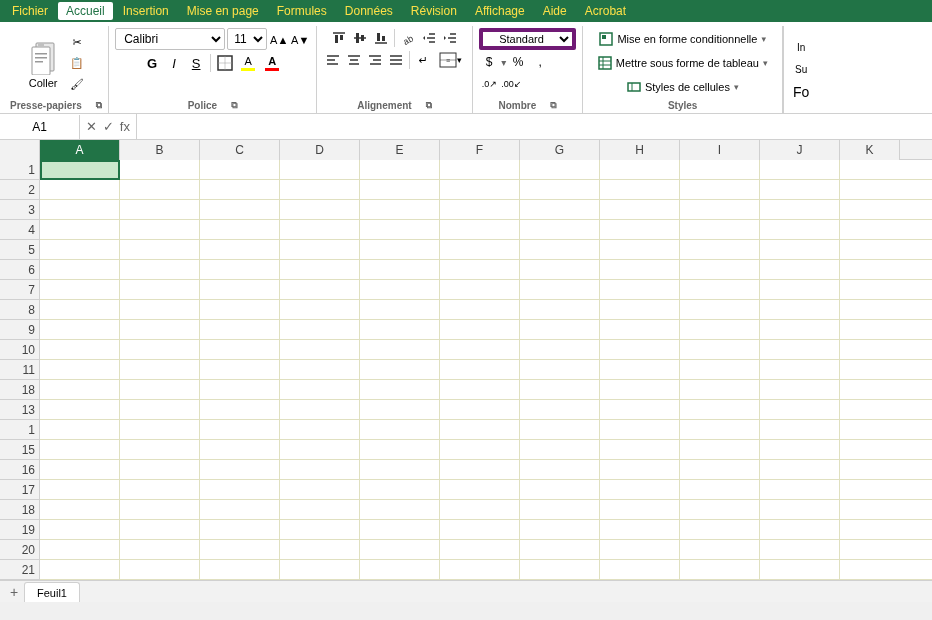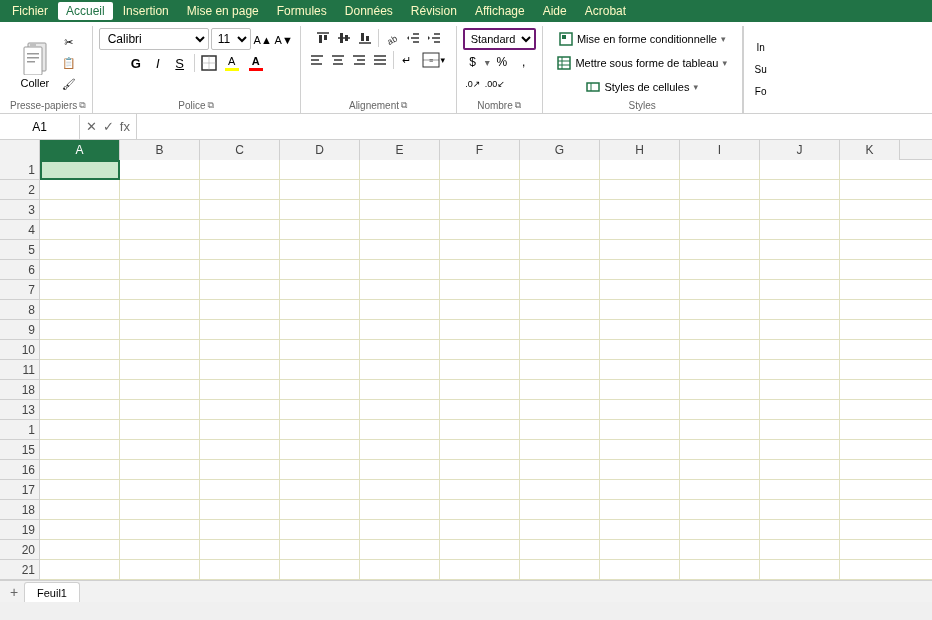--- a/index.html
+++ b/index.html
@@ -8,21 +8,21 @@
     
     .menu-bar {
       height: 22px;
       background: #217346;
       display: flex;
       align-items: center;
       padding: 0 4px;
       gap: 2px;
     }
     .menu-item {
-      color: #fef9c3;
+      color: #fde047;
       padding: 2px 8px;
       font-size: 12px;
       cursor: pointer;
       border-radius: 2px;
     }
     .menu-item:hover, .menu-item.active {
       background: rgba(255,255,255,0.2);
     }
     .menu-item.active {
       background: white;
@@ -54,23 +54,24 @@
     }
     .ribbon-group:last-child { border-right: none; }
 
     .ribbon-group-label {
       font-size: 10px;
       color: #666;
       margin-top: auto;
       padding-top: 2px;
       display: flex;
       align-items: flex-start;
-      gap: 2px;
+      gap: 14px;
       width: 100%;
       justify-content: center;
+      font-weight: bold;
     }
     .ribbon-group-label .expand-btn {
       cursor: pointer;
       color: #666;
       font-size: 9px;
     }
 
     .ribbon-group-content {
       display: flex;
       align-items: center;
@@ -393,24 +394,24 @@
       align-items: center;
       justify-content: center;
       cursor: pointer;
       font-size: 14px;
       color: #666;
     }
 
     .number-format-select {
       width: 100%;
       height: 22px;
-      border: 2px solid #701a75;
+      border: 4px solid #701a75;
       border-radius: 2px;
       font-size: 11px;
-      padding: 0 2px;
+      padding: 0 12px;
       cursor: pointer;
       background: white;
     }
 
     .ribbon-overflow {
       display: flex;
       align-items: center;
       padding: 2px;
       border-left: 1px solid #d0d0d0;
       flex-direction: column;
@@ -652,21 +653,21 @@
         </button>
       </div>
       <div class="ribbon-group-label">
         <span>Styles</span>
       </div>
     </div>
 
     <div class="ribbon-overflow">
       <div class="icon-btn" style="font-size:10px; width:30px; height:20px;">In</div>
       <div class="icon-btn" style="font-size:10px; width:30px; height:20px;">Su</div>
-      <div class="icon-btn" style="font-size:10px; width:30px; height:20px;">Fo</div>
+      <div class="icon-btn" style="font-size:14px; width:30px; height:20px;">Fo</div>
     </div>
 
   </div>
 </div>
 
 <div class="formula-bar">
   <input class="cell-ref-box" value="A1" readonly="" style="">
   <div class="formula-icons">
     <span class="formula-icon-btn">✕</span>
     <span class="formula-icon-btn">✓</span>

